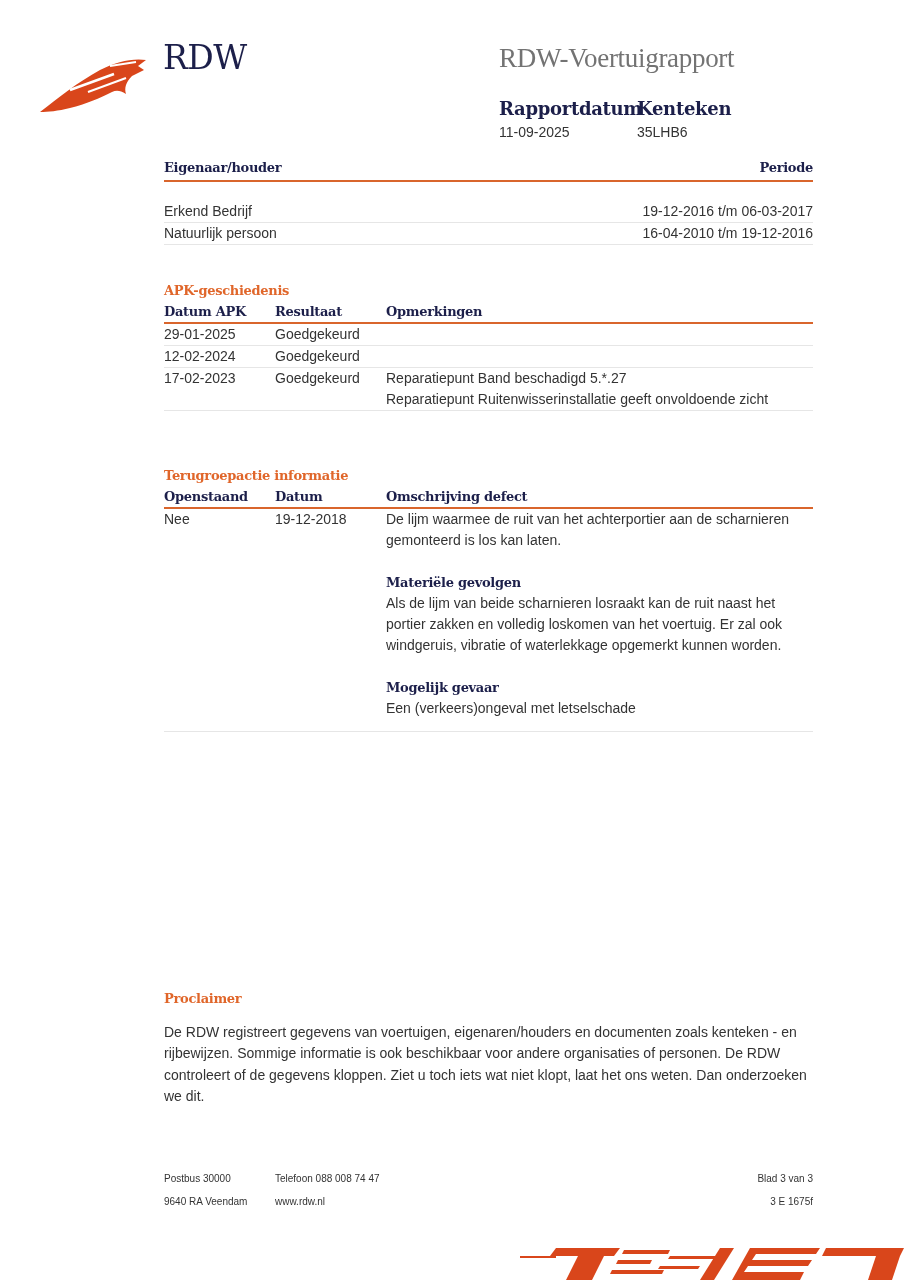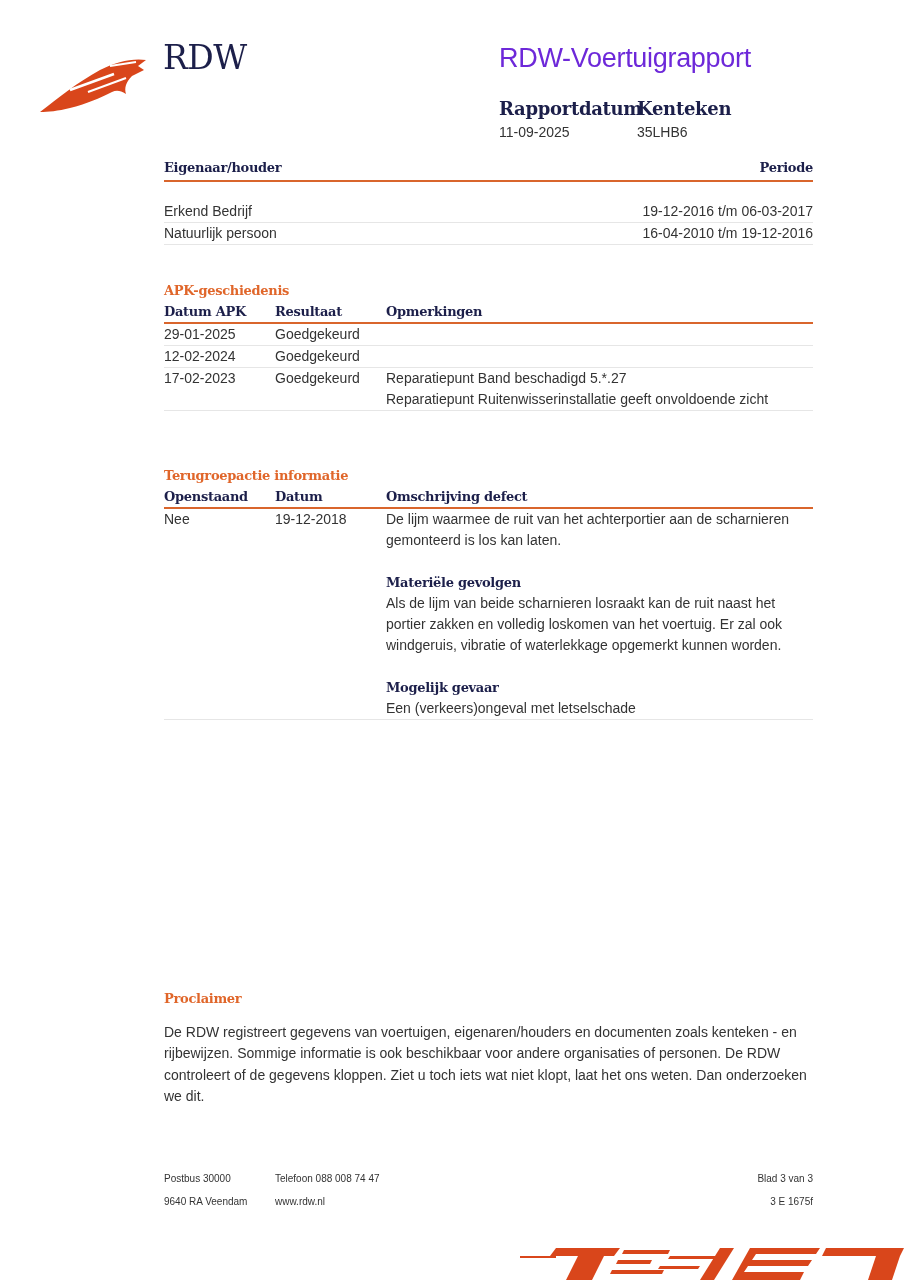--- a/index.html
+++ b/index.html
@@ -3,21 +3,21 @@
 <meta charset="utf-8">
 <style>
   * { box-sizing: border-box; margin: 0; padding: 0; }
   html, body { width: 904px; height: 1280px; background: #ffffff; overflow: hidden; }
   body { position: relative; font-family: "Liberation Sans", sans-serif; color: #2b2b2b; }
 
   
   .logo-mark { position: absolute; left: 40px; top: 56px; width: 108px; height: 58px; }
   .logo-text { position: absolute; left: 163px; top: 38px; font-family: "DejaVu Serif", serif; font-size: 33px; color: #1c1f4a; letter-spacing: -0.5px; }
 
-  .report-title { position: absolute; left: 499px; top: 43px; font-family: Liberation Sans, sans-serif; font-size: 27px; color: #6d28d9; letter-spacing: -0.3px; }
+  .report-title { position: absolute; left: 499px; top: 43px; font-family: Liberation Serif, serif; font-size: 27px; color: #737373; letter-spacing: -0.3px; }
 
   .meta { position: absolute; top: 98px; }
   .meta .label { font-size: 18px; font-family: "DejaVu Serif", serif; font-weight: bold; color: #1c1f4a; letter-spacing: -0.3px; }
   .meta .value { font-size: 14px; color: #333; margin-top: 5px; }
   .meta-date { left: 499px; }
   .meta-plate { left: 637px; }
 
   
   .content { position: absolute; left: 164px; width: 649px; }
 
@@ -37,21 +37,21 @@
   .c1 { width: 111px; }
   .c2 { width: 111px; }
   .c3 { flex: 1; }
   .apk .hrow { height: 21px; line-height: 18px; }
   .apk .drow { line-height: 21px; }
   .apk .drow .c3 div { line-height: 21px; }
 
   .recall { top: 467px; }
   .recall .section-title { height: 21px; line-height: 18px; }
   .recall .hrow { height: 21px; line-height: 18px; }
-  .recall .drow { line-height: 21px; padding-bottom: 0; }
+  .recall .drow { line-height: 21px; padding-bottom: 12px; }
   .recall .sub-head { font-family: "DejaVu Serif", serif; font-weight: bold; font-size: 13px; color: #1c1f4a; letter-spacing: -0.3px; margin-top: 21px; line-height: 21px; }
 
   .proclaimer { top: 990px; }
   .proclaimer .section-title { line-height: 18px; }
   .proclaimer p { margin-top: 14px; font-size: 14px; line-height: 21.3px; color: #333; }
 
   .footer { position: absolute; left: 164px; width: 649px; top: 1172px; font-size: 10px; color: #333; }
   .footer .frow { display: flex; height: 23px; line-height: 14px; }
   .footer .f1 { width: 111px; }
   .footer .f2 { flex: 1; }

